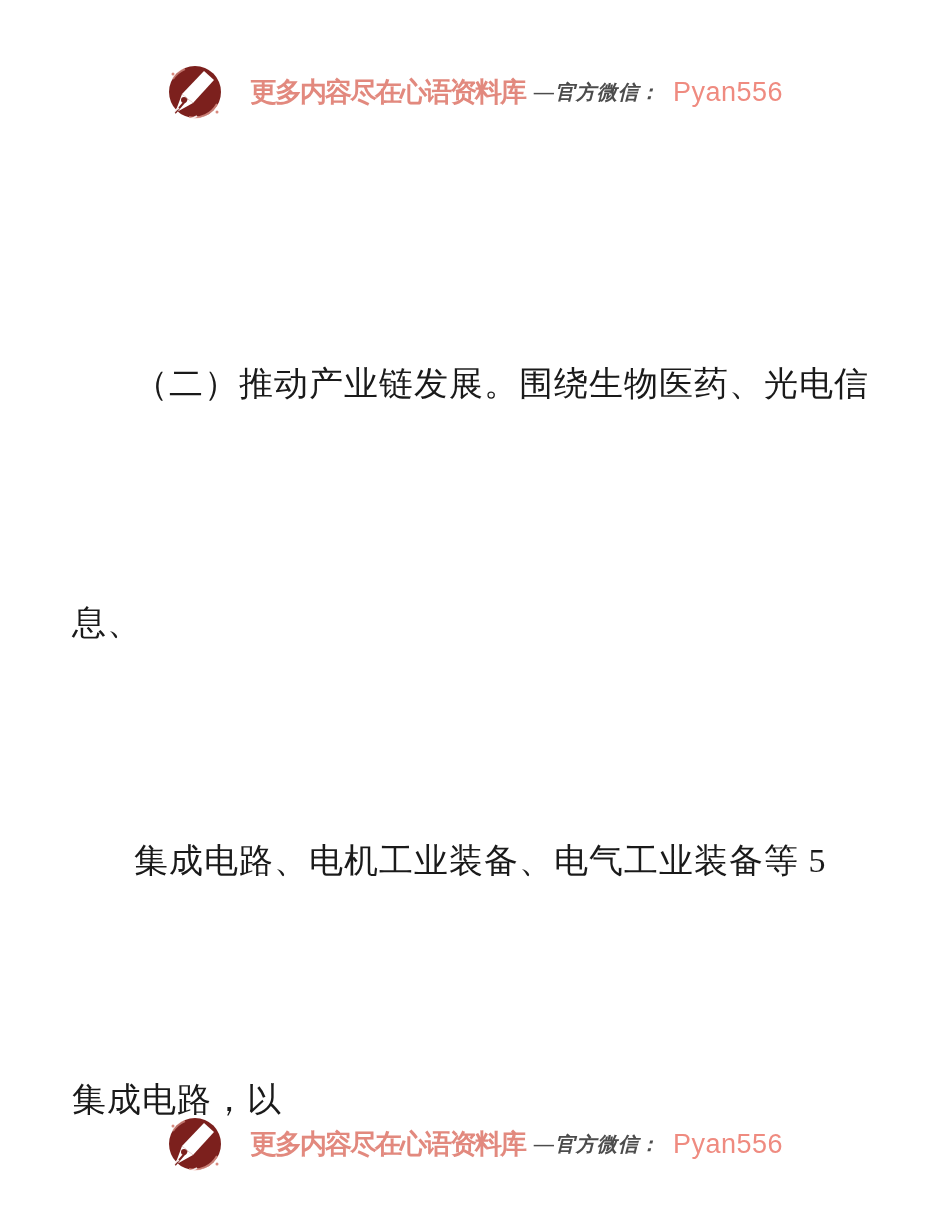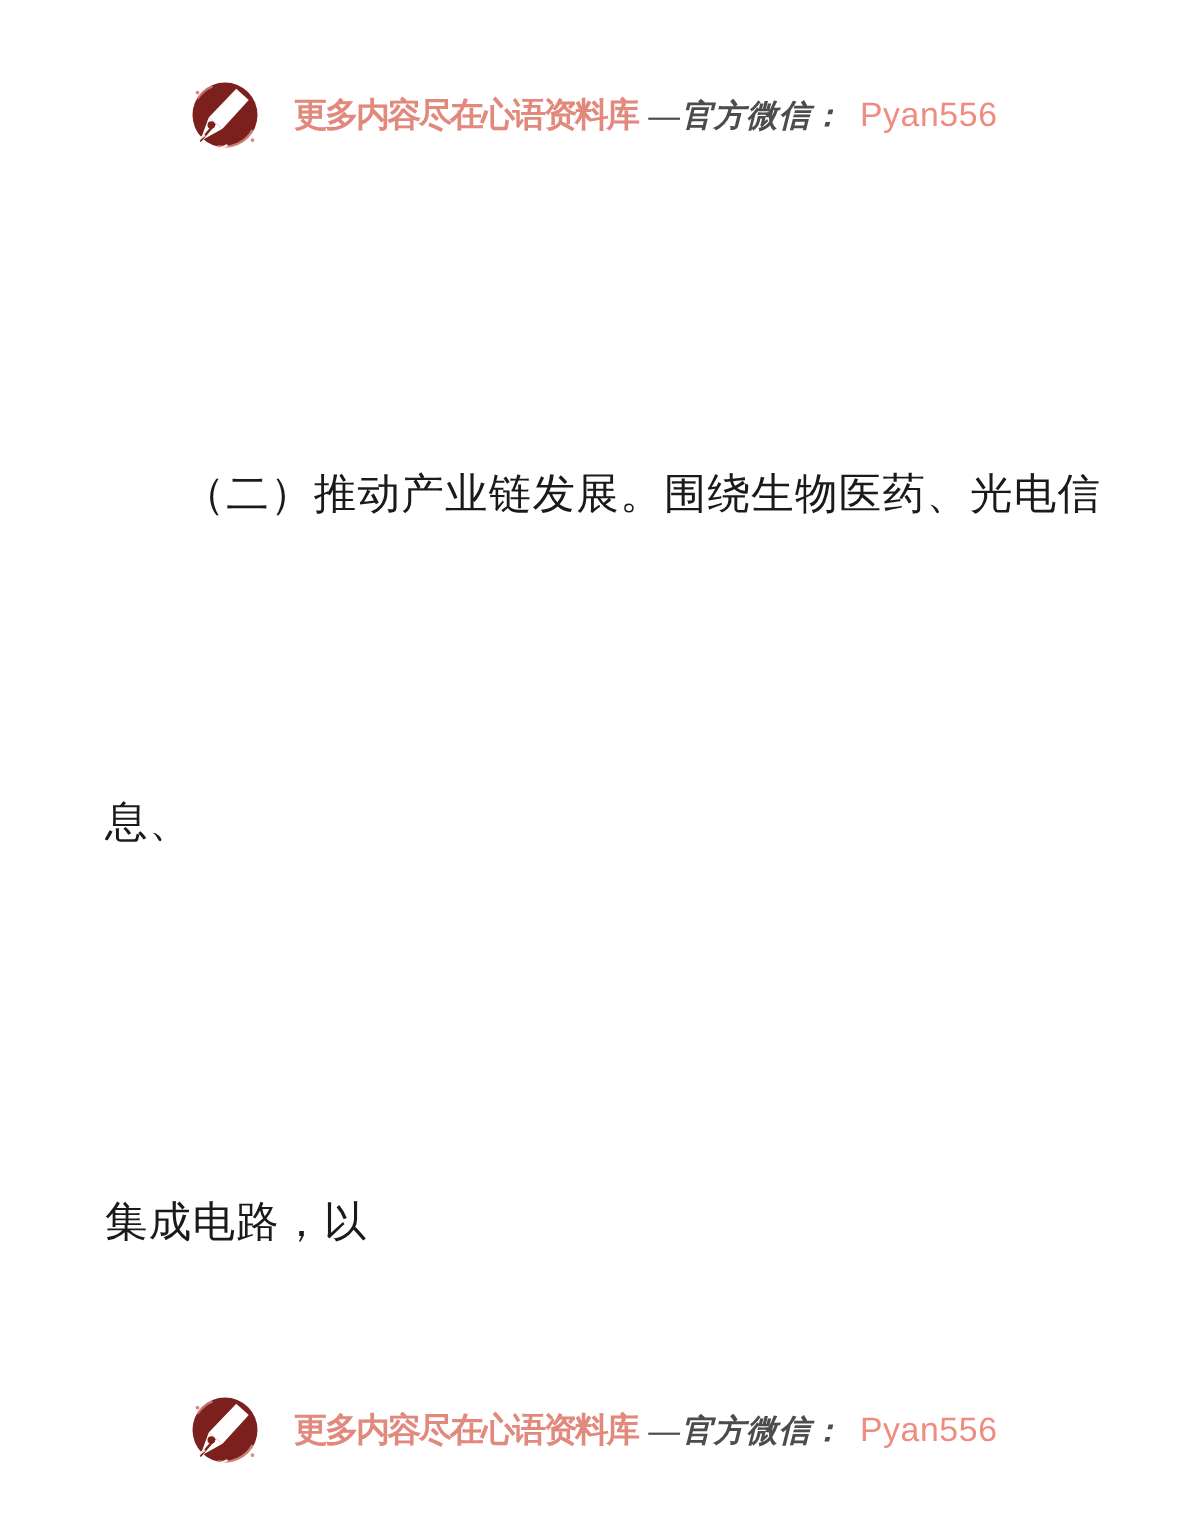--- a/index.html
+++ b/index.html
@@ -20,39 +20,39 @@
   }
   .wm-top{top:62px;}
   .wm-bottom{top:1114px;}
   .wm-logo{width:57px;height:57px;flex:0 0 auto;display:block;}
   .wm-brand{
     font-size:27px;font-weight:600;letter-spacing:-2px;
     color:var(--brand-color,#e2897e);
     margin-left:17px;
   }
   .wm-dash-channel{
-    font-size:25px;font-style:italic;font-weight:600;
+    font-size:20px;font-style:italic;font-weight:600;
     letter-spacing:1px;color:var(--channel-color,#4c4c4c);
   }
   .wm-id{
     font-family:"Liberation Sans","DejaVu Sans",sans-serif;
     font-size:27px;letter-spacing:0.5px;
     color:var(--id-color,#ef8b80);
     margin-left:4px;
     text-align:right;
   }
 
   
   .doc{
     position:absolute;top:121px;left:68px;right:40px;
     font-size:34px;line-height:57.6px;letter-spacing:1px;
     color:var(--text-color,#1a1a1a);
     white-space:pre;
   }
-  .doc p{margin:16px;padding:0;}
+  .doc p{margin:4px;padding:0;}
   .doc p.indent{padding-left:62px;}
 </style>
 </head>
 <body>
 
 <div class="page">
 
   <header class="watermark wm-top">
     <svg class="wm-logo" viewBox="0 0 57 57" aria-hidden="true">
       <circle cx="28" cy="28" r="26" fill="#7c201d"></circle>
@@ -71,20 +71,21 @@
       <span class="wm-id">Pyan556</span>
   </header>
 
   <main class="doc">
     
   
       <p class="line indent">（二）推动产业链发展。围绕生物医药、光电信</p>
     
       <p class="line flush">息、</p>
     
+      <p class="line indent">集成电路、电机工业装备、电气工业装备等 5</p>
     
       <p class="line flush">集成电路，以</p>
     
       
     
       
     
       
     
       

